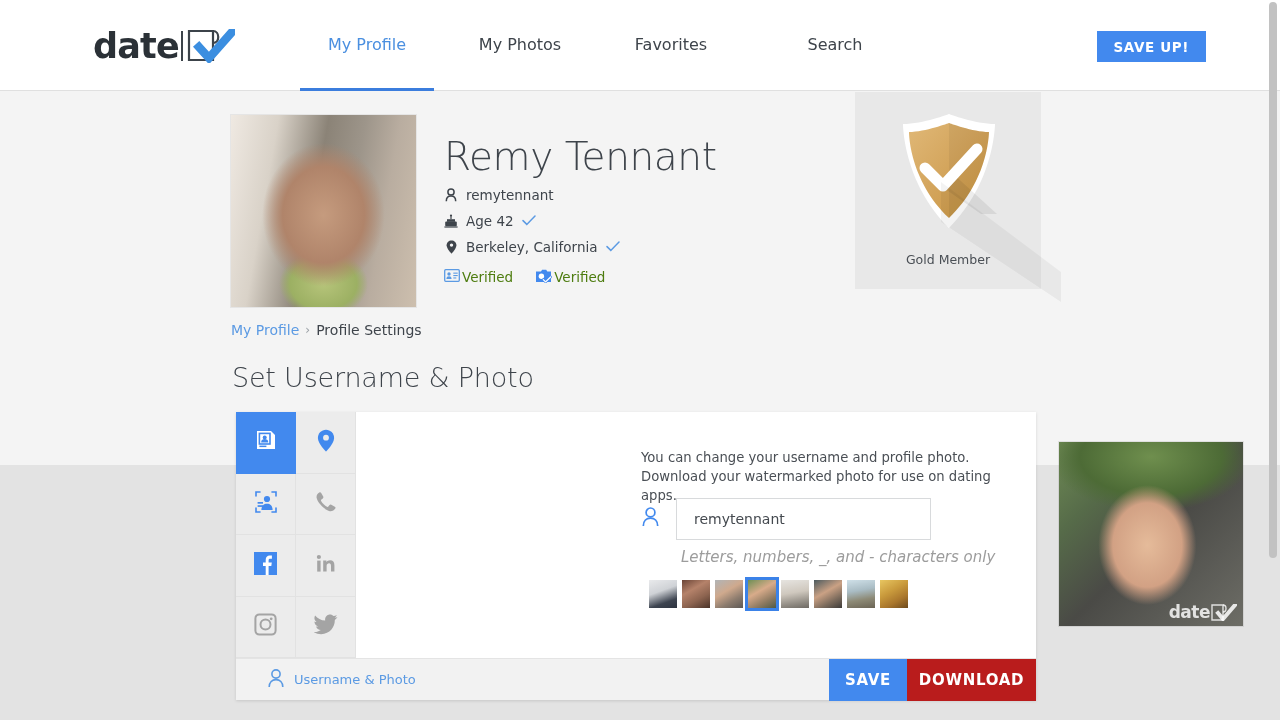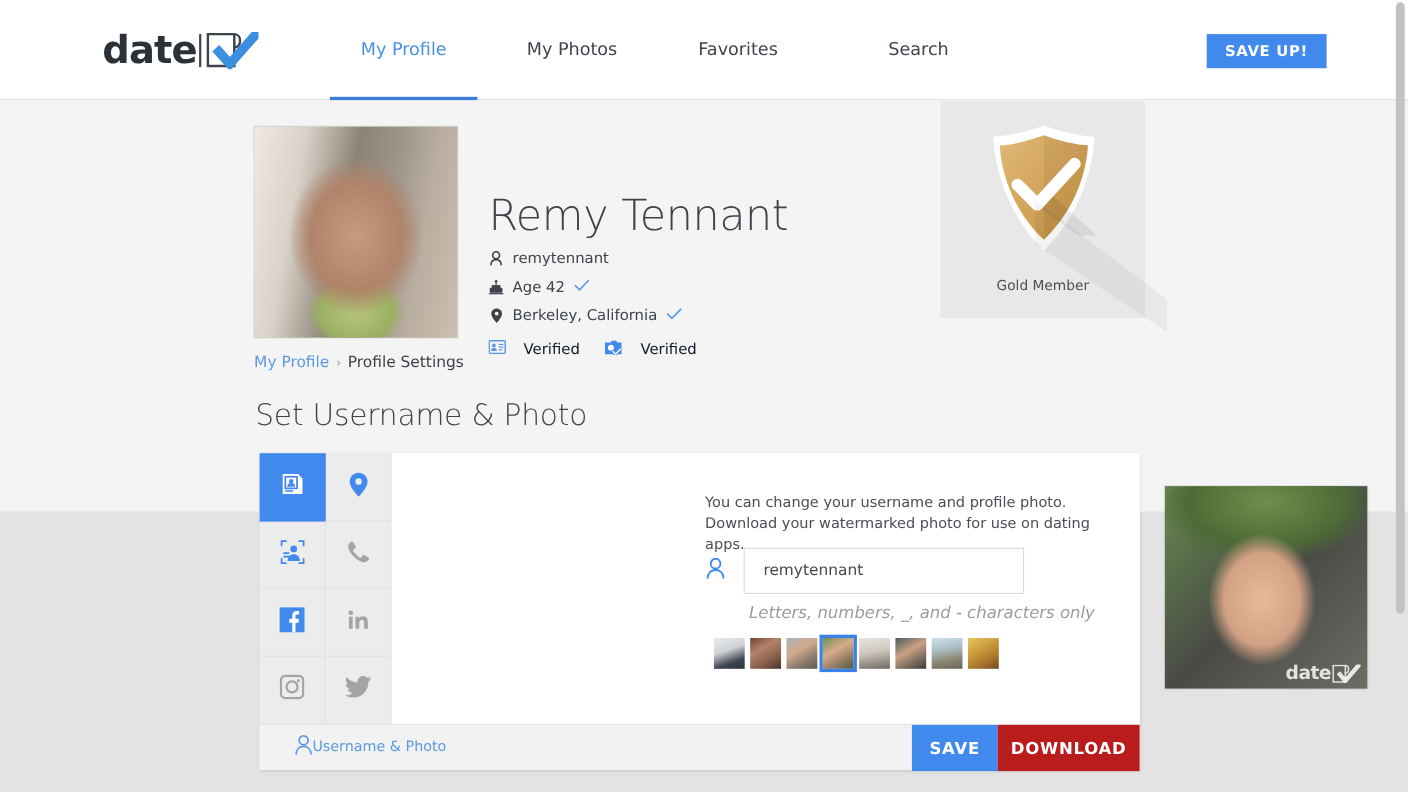--- a/index.html
+++ b/index.html
@@ -71,38 +71,38 @@
   }
 
   
   .profile-photo {
     position: absolute; left: 231px; top: 115px;
     width: 185px; height: 192px;
     background: #c9c4bb;
     box-shadow: 0 0 0 1px rgba(0,0,0,0.06);
     overflow: hidden;
   }
-  .profile-info { position: absolute; left: 444px; top: 137px; margin-top: 40px; }
+  .profile-info { position: absolute; left: 444px; top: 137px; }
   .profile-name {
     font-size: 39px; font-weight: 300; color: #3e444b;
     line-height: 1.05; letter-spacing: -0.4px;
     font-family: "DejaVu Sans", "Liberation Sans", sans-serif;
   }
   .meta-row {
     display: flex; align-items: center; gap: 8px;
     font-size: 13.5px; color: #3e444b; margin-top: 9px;
     height: 17px;
   }
   .meta-row .mi { width: 14px; display: flex; justify-content: center; }
   .verif-row {
     display: flex; align-items: center; gap: 8px; margin-top: 13px;
   }
   .verif-badge {
-    display: flex; align-items: center; gap: 16px;
-    font-size: 13.5px; color: #0f172a; cursor: pointer;
+    display: flex; align-items: center; gap: 2px;
+    font-size: 13.5px; color: #4d7c0f; cursor: pointer;
   }
   .verif-badge + .verif-badge { margin-left: 14px; }
 
   
   .gold-card {
     position: absolute; left: 855px; top: 92px;
     width: 186px; height: 197px;
     background: #e8e8e8;
   }
   .gold-label {
@@ -193,21 +193,21 @@
     color: rgba(255,255,255,0.82);
     font-size: 17px; font-weight: bold; letter-spacing: -0.5px;
   }
 
   .card-footer {
     position: absolute; left: 0; bottom: 0; width: 800px; height: 42px;
     background: #f2f2f2; border-top: 1px solid #e4e4e4;
     display: flex; align-items: center;
   }
   .footer-tag {
-    display: flex; align-items: center; gap: 0;
+    display: flex; align-items: center; gap: 10px;
     margin-left: 32px; font-size: 13px; color: #5b9ae3;
     cursor: pointer;
   }
   .footer-actions { margin-left: auto; display: flex; height: 42px; }
   .btn-save, .btn-download {
     height: 42px; border: none; color: #fff;
     font-size: 15px; font-weight: bold; letter-spacing: 0.7px;
     cursor: pointer;
     font-family: "DejaVu Sans", "Liberation Sans", sans-serif;
     display: flex; align-items: center; justify-content: center;

